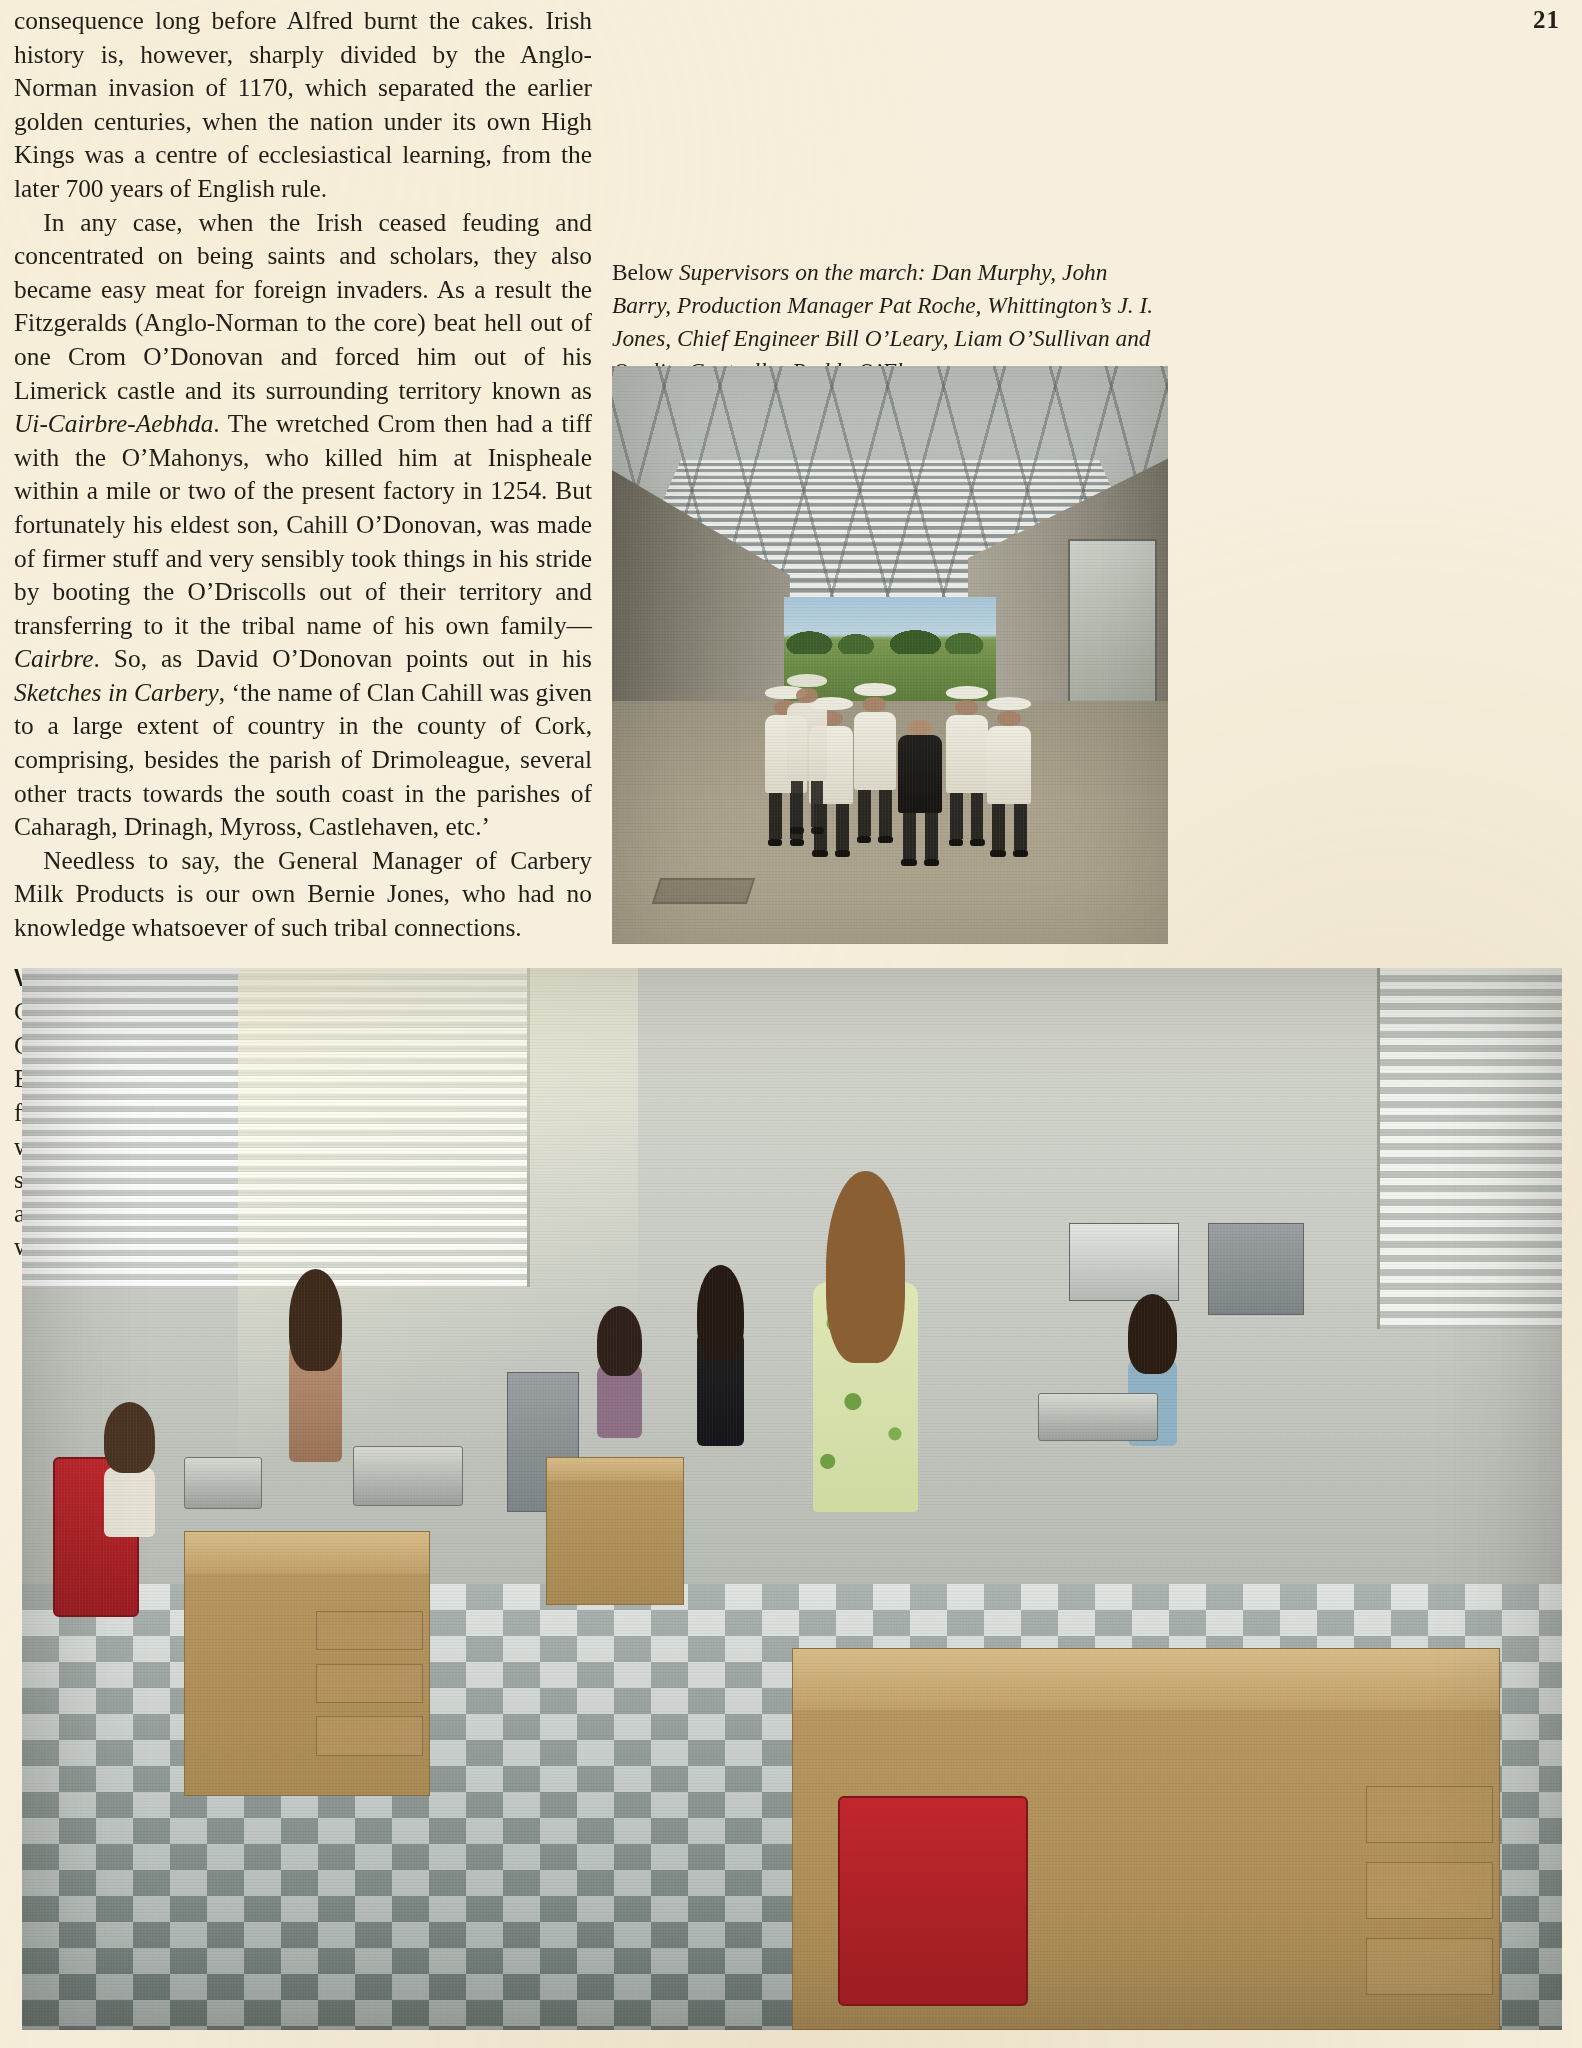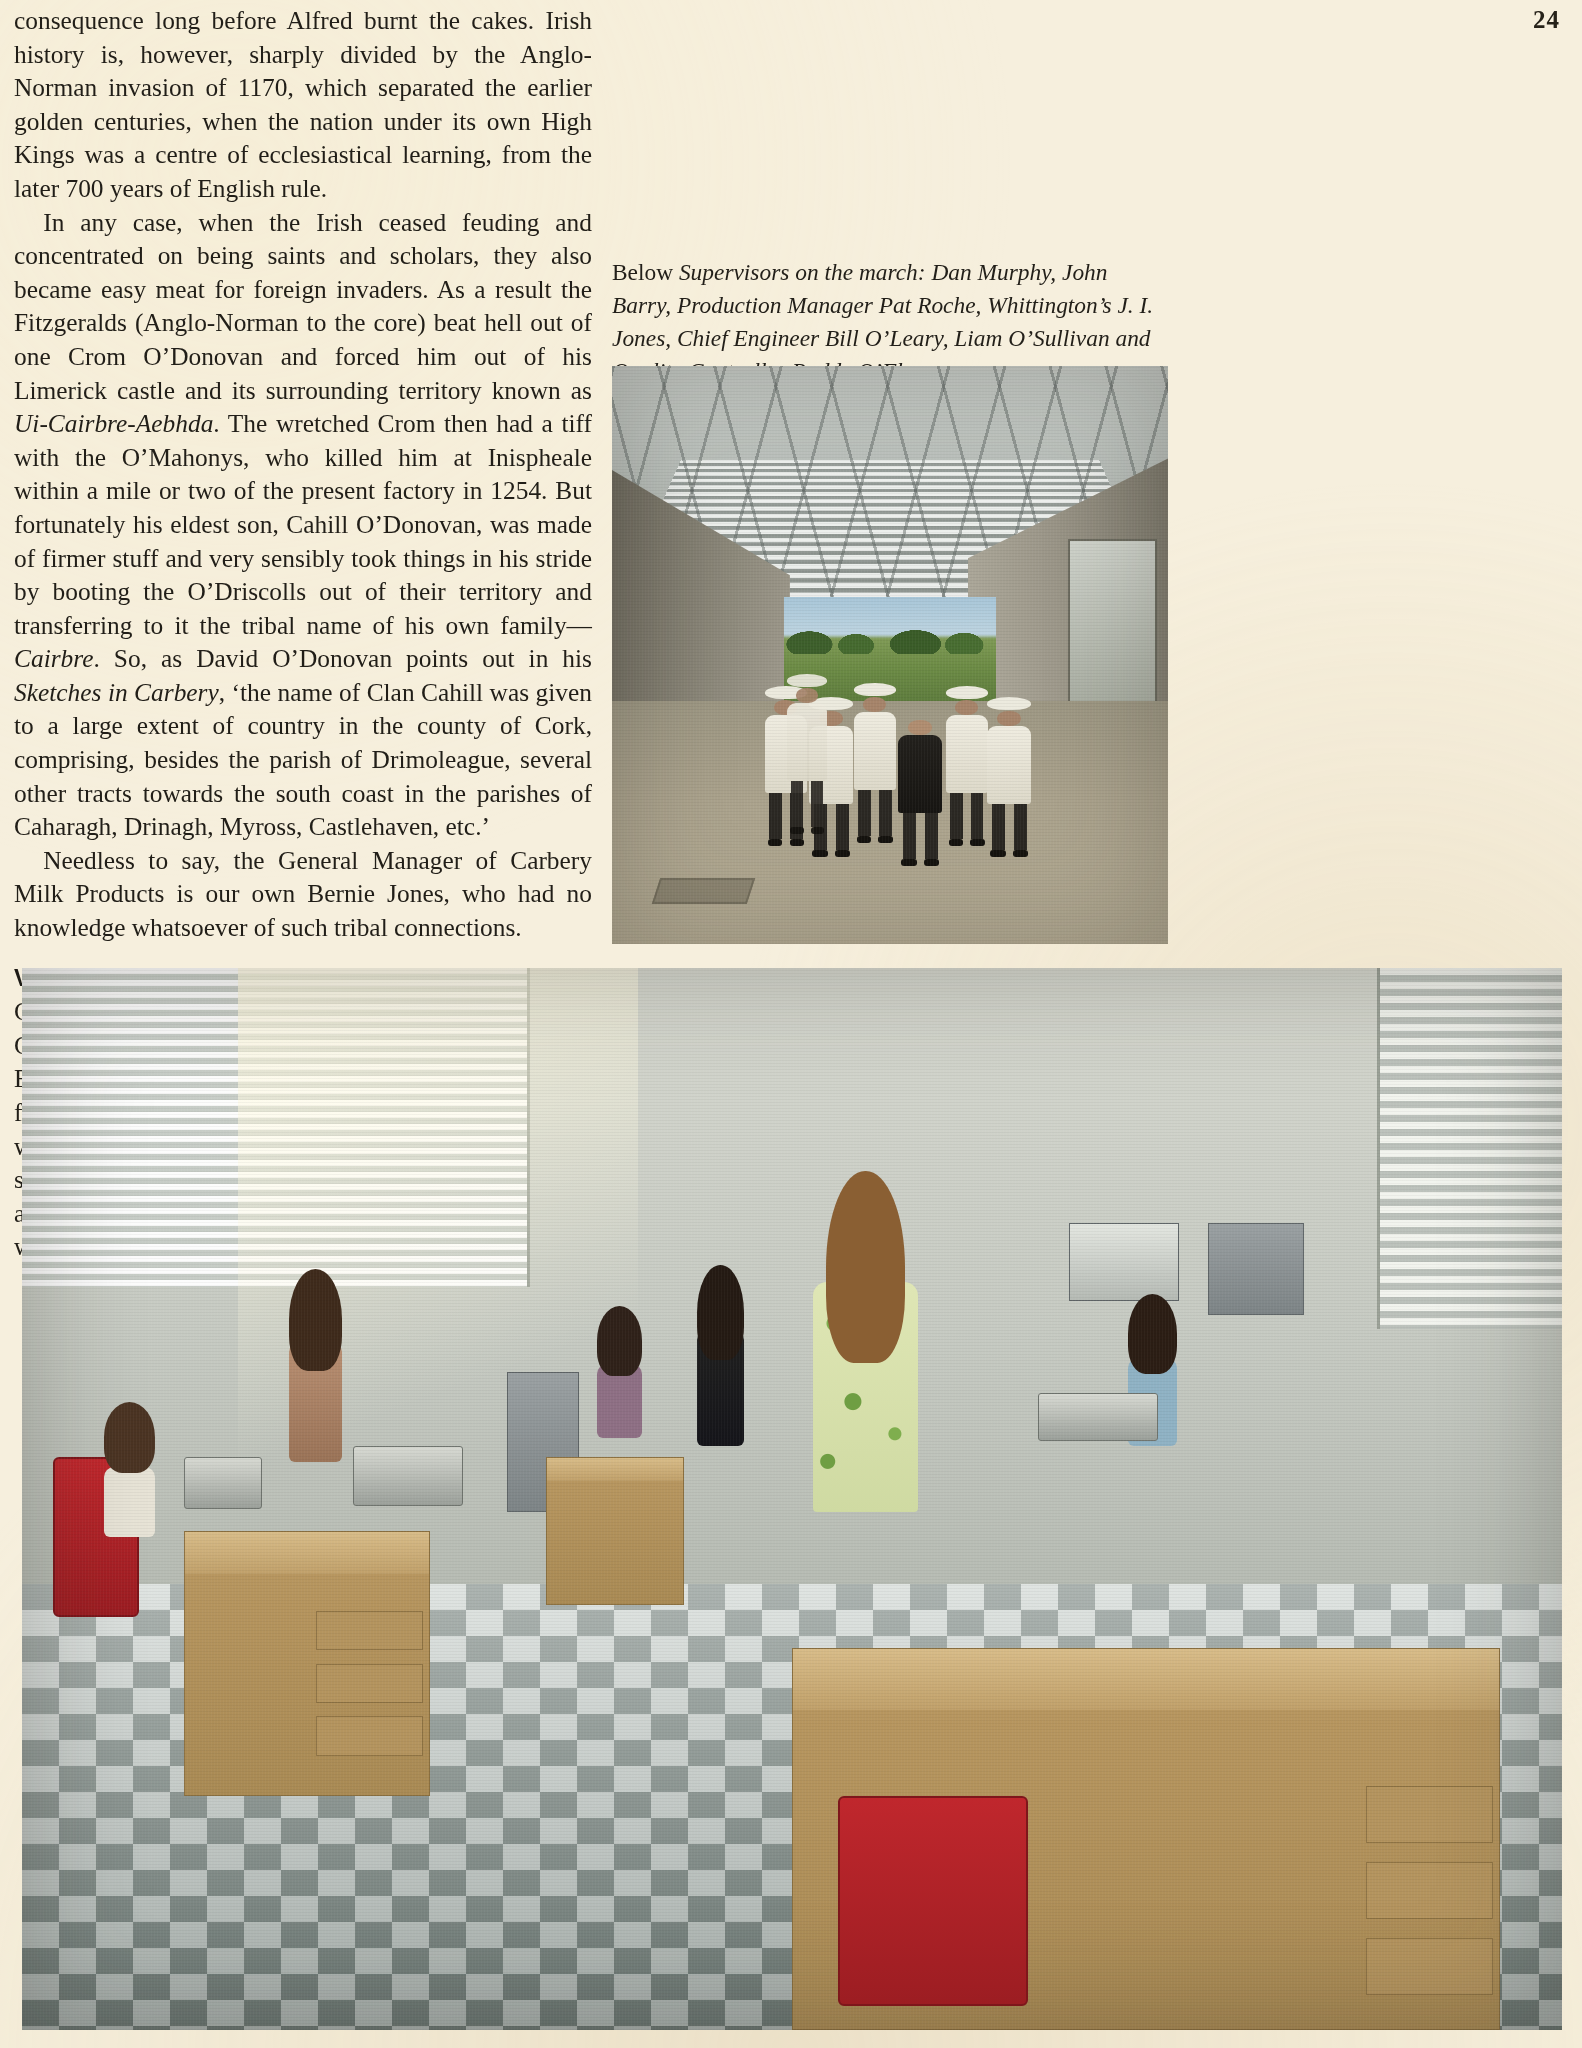--- a/index.html
+++ b/index.html
@@ -270,21 +270,21 @@
     box-shadow: inset 0 0 120px rgba(40,36,28,.28);
   }
 </style>
 </head>
 <body>
 
 <div id="page">
 
   <div id="paper-grain"></div>
 
-  <div id="page-number">24</div>
+  <div id="page-number">21</div>
 
   <div id="text-column">
 
     <p>
       <span>consequence long before Alfred burnt the cakes. Irish history is, however, sharply divided by the Anglo-Norman invasion of 1170, which separated the earlier golden centuries, when the nation under its own High Kings was a centre of ecclesiastical learning, from the later 700 years of English rule.</span>
     </p>
 
     <p class="indent">
       <span>In any case, when the Irish ceased feuding and concentrated on being saints and scholars, they also became easy meat for foreign invaders. As a result the Fitzgeralds (Anglo-Norman to the core) beat hell out of one Crom O’Donovan and forced him out of his Limerick castle and its surrounding territory known as </span><span class="it">Ui-Cairbre-Aebhda</span><span>. The wretched Crom then had a tiff with the O’Mahonys, who killed him at Inispheale within a mile or two of the present factory in 1254. But fortunately his eldest son, Cahill O’Donovan, was made of firmer stuff and very sensibly took things in his stride by booting the O’Driscolls out of their territory and transferring to it the tribal name of his own family—</span><span class="it">Cairbre</span><span>. So, as David O’Donovan points out in his </span><span class="it">Sketches in Carbery</span><span>, ‘the name of Clan Cahill was given to a large extent of country in the county of Cork, comprising, besides the parish of Drimoleague, several other tracts towards the south coast in the parishes of Caharagh, Drinagh, Myross, Castlehaven, etc.’</span>
     </p>

